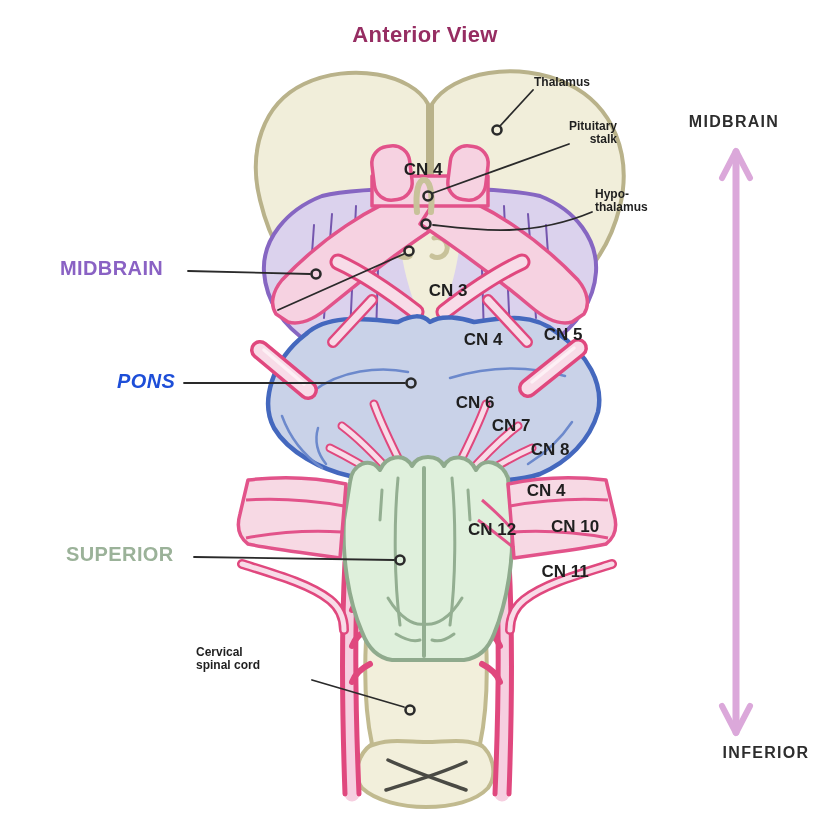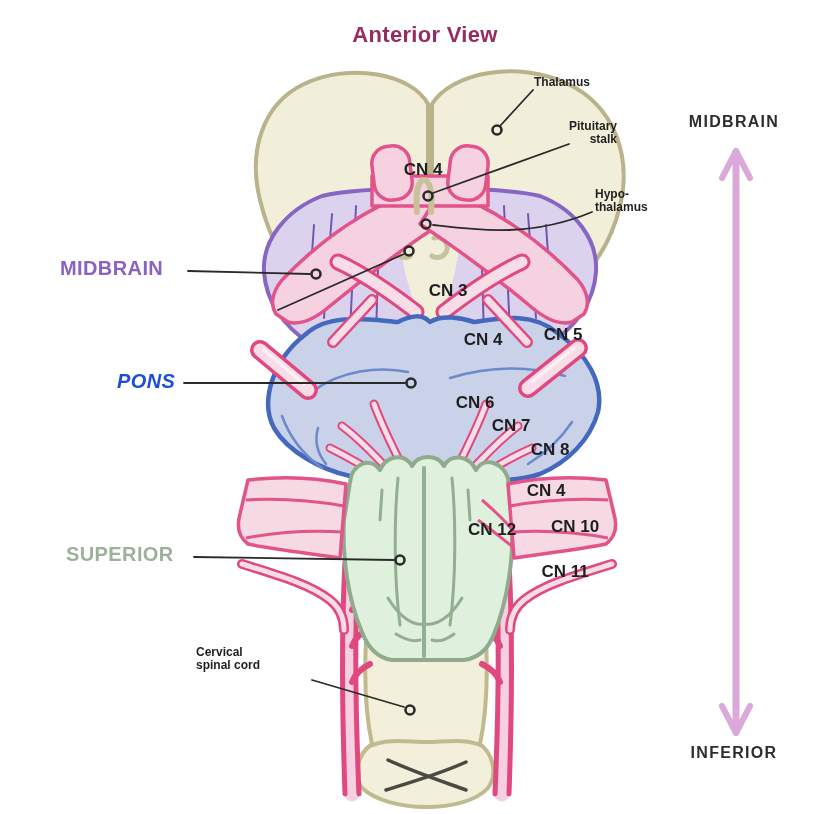--- a/index.html
+++ b/index.html
@@ -226,14 +226,14 @@
   <div class="lbl cn" style="left:543px;top:325px;">CN 5</div>
   <div class="lbl cn" style="left:455px;top:393px;">CN 6</div>
   <div class="lbl cn" style="left:491px;top:416px;">CN 7</div>
   <div class="lbl cn" style="left:530px;top:440px;">CN 8</div>
   <div class="lbl cn" style="left:526px;top:481px;">CN 4</div>
   <div class="lbl cn" style="left:555px;top:517px;">CN 10</div>
   <div class="lbl cn" style="left:545px;top:562px;">CN 11</div>
   <div class="lbl cn" style="left:472px;top:520px;">CN 12</div>
 
   <div class="lbl orient" style="left:714px;top:113px;">MIDBRAIN</div>
-  <div class="lbl orient" style="left:714px;top:744px;">INFERIOR</div>
+  <div class="lbl orient" style="left:746px;top:744px;">INFERIOR</div>
 </div>
 
 </body></html>

